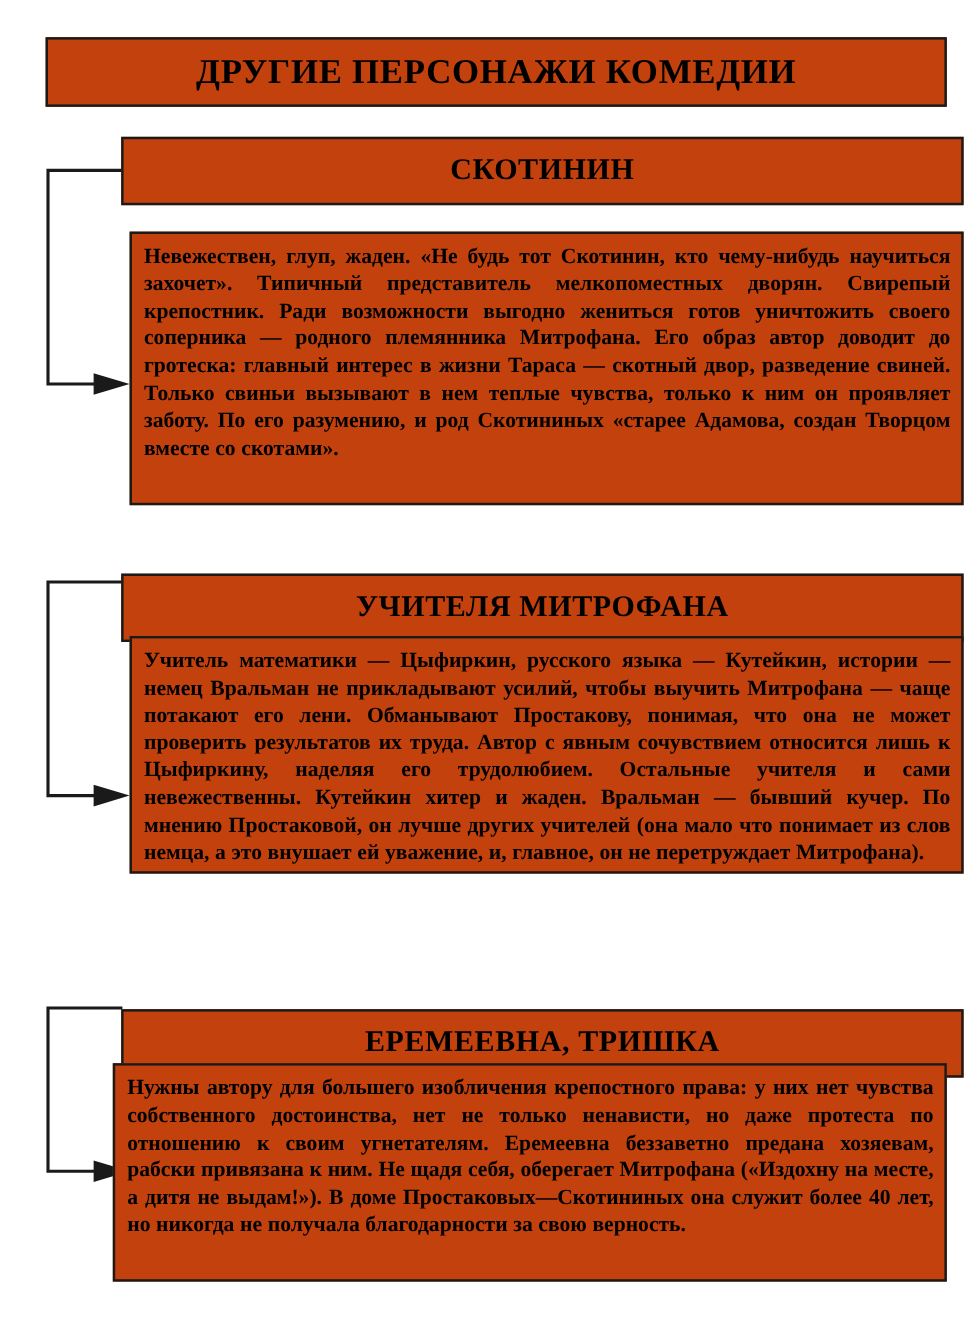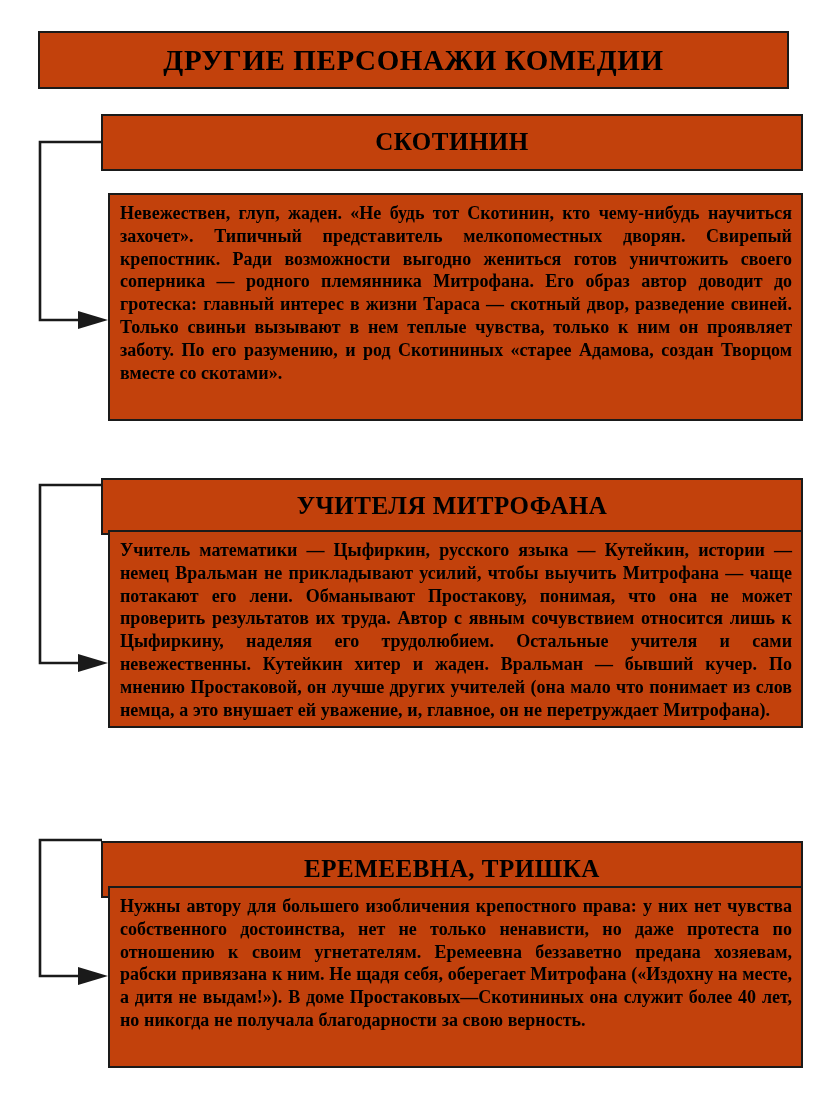--- a/index.html
+++ b/index.html
@@ -124,17 +124,17 @@
     <svg width="76" height="146" viewBox="0 0 76 146">
       <path d="M 66 4 L 4 4 L 4 140 L 44 140" fill="none" stroke="#1a1a1a" stroke-width="2.6"></path>
       <polygon points="42,131 72,140 42,149" fill="#1a1a1a"></polygon>
     </svg>
   </div>
 
   <div class="box header-box" style="left:101px; top:812px; width:702px; height:57px;margin-top:29px;">
     <div class="header-text">ЕРЕМЕЕВНА, ТРИШКА</div>
   </div>
 
-  <div class="box body-box" style="left:108px; top:886px; width:695px; height:182px;">
+  <div class="box body-box" style="left:94px; top:886px; width:695px; height:182px;">
     <div class="body-text">Нужны автору для большего изобличения крепостного права: у них нет чувства собственного достоинства, нет не только ненависти, но даже протеста по отношению к своим угнетателям. Еремеевна беззаветно предана хозяевам, рабски привязана к ним. Не щадя себя, оберегает Митрофана («Издохну на месте, а дитя не выдам!»). В доме Простаковых—Скотининых она служит более 40 лет, но никогда не получала благодарности за свою верность.</div>
   </div>
 
 </div>
 
 </body></html>

